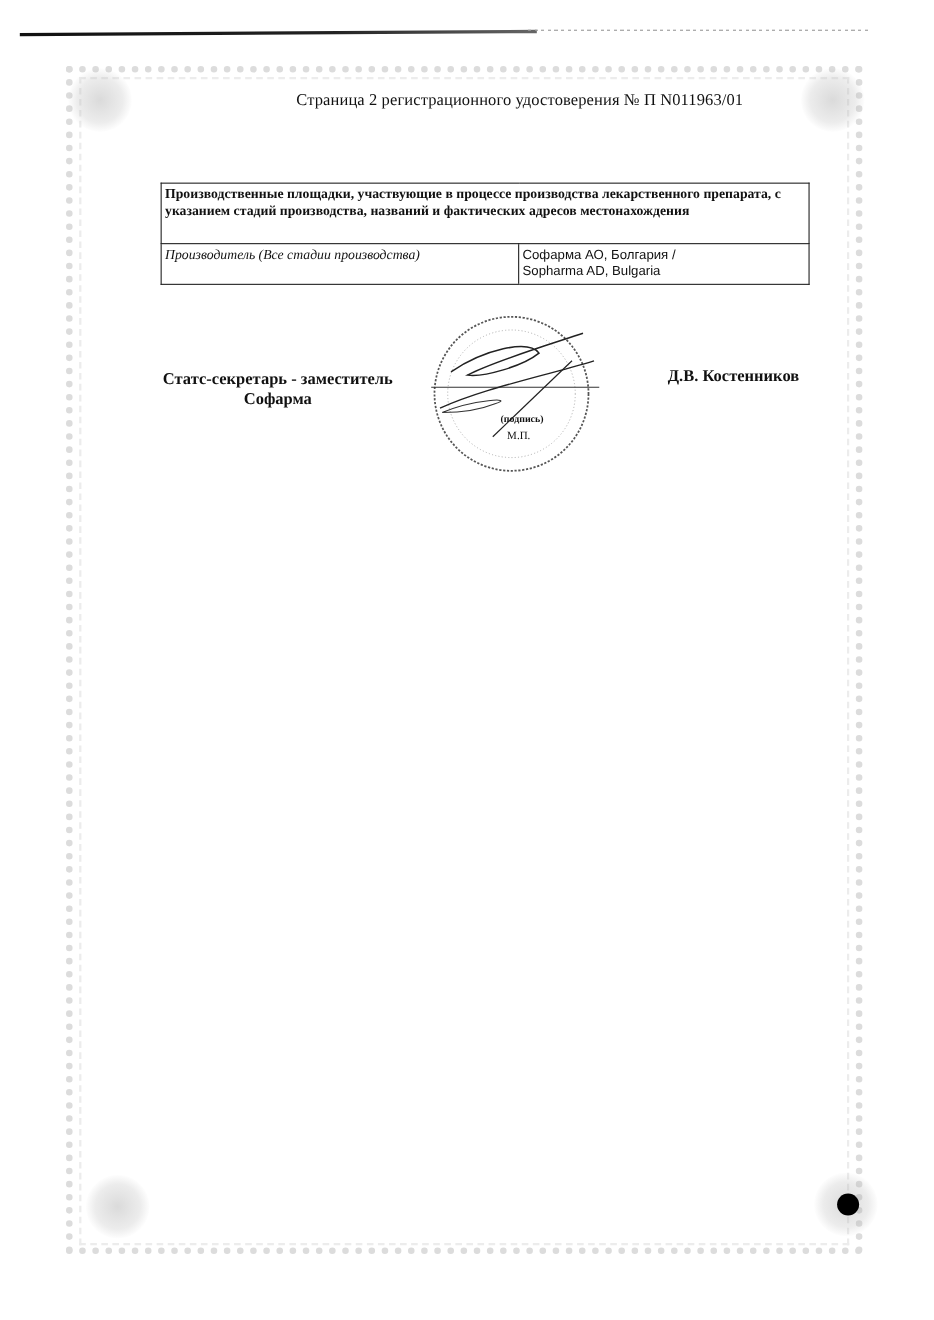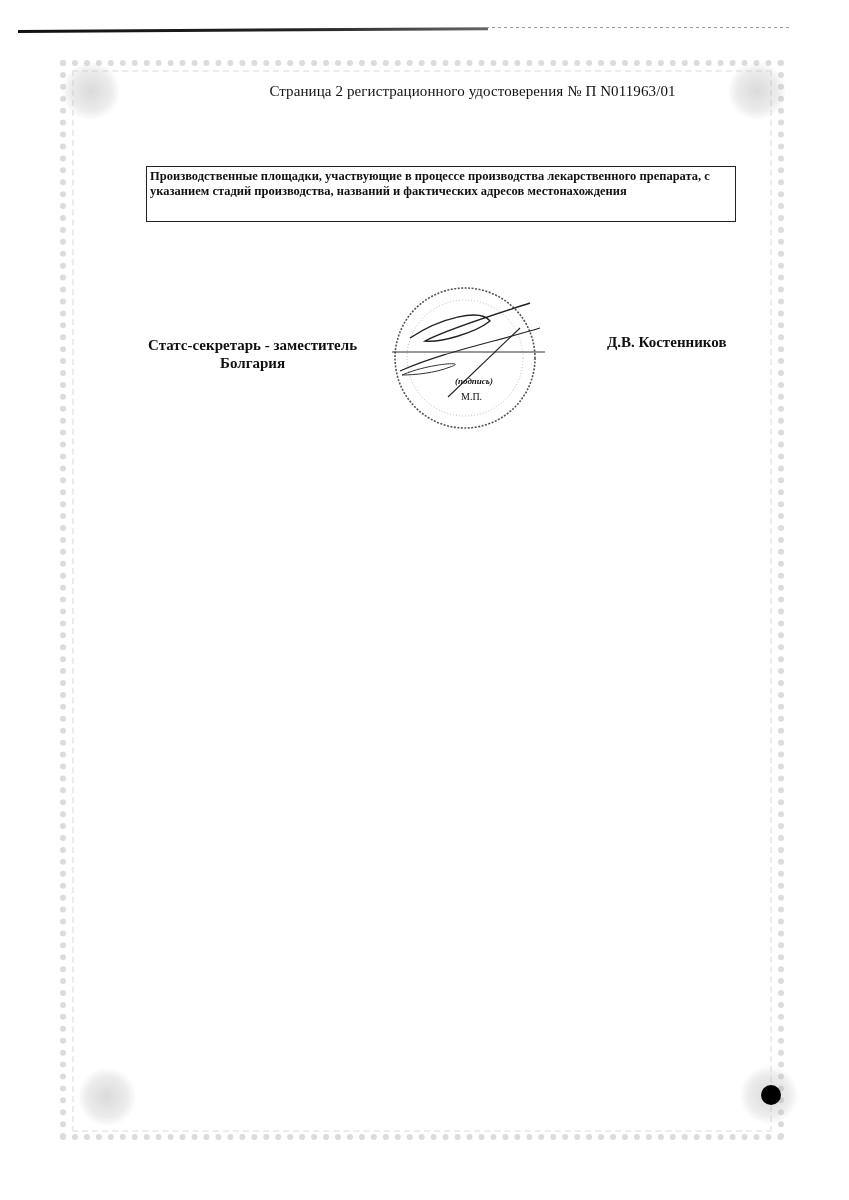--- a/index.html
+++ b/index.html
@@ -46,21 +46,21 @@
   .signatory-title {
     position: absolute; left: 148px; top: 336px; font-weight: bold; font-size: 15px; line-height: 18px; text-align: center;
   }
   .signatory-name {
     position: absolute; left: 592px; top: 334px; font-weight: bold; font-size: 15px; margin-left: 15px;
   }
   .stamp {
     position: absolute; left: 380px; top: 283px; width: 165px; height: 150px;
   }
   .sig-label {
-    position: absolute; left: 455px; top: 376px; font-size: 9px; font-weight: bold; font-style: italic;
+    position: absolute; left: 455px; top: 376px; font-size: 9px; font-weight: bold;
   }
   .mp-label {
     position: absolute; left: 461px; top: 391px; font-size: 10px;
   }
   .hole-punch {
     position: absolute; left: 761px; top: 1085px; width: 20px; height: 20px; border-radius: 50%; background: #000;
   }
 </style>
 </head>
 <body>
@@ -76,26 +76,33 @@
 <div class="corner-rosette" style="left:78px; top:1068px;"></div>
 <div class="corner-rosette" style="left:740px; top:1066px;"></div>
 
 <div class="page-header">Страница 2 регистрационного удостоверения № П N011963/01</div>
 
 <table class="sites">
   <tbody>
       <tr>
     <td colspan="2" class="cell-heading">Производственные площадки, участвующие в процессе производства лекарственного препарата, с указанием стадий производства, названий и фактических адресов местонахождения</td>
   </tr>
+  <tr>
+    <td class="cell-role">Производитель (Все стадии производства)</td>
+    <td class="cell-company">
+      <div>Софарма АО, Болгария /</div>
+      <div>Sopharma AD, Bulgaria</div>
+    </td>
+  </tr>
 </tbody>
   </table>
 
 <div class="signatory-title">
   <div>Статс-секретарь - заместитель</div>
-  <div>Болгария</div>
+  <div>Софарма</div>
 </div>
 
 <svg class="stamp" viewBox="0 0 165 150">
   <circle cx="85" cy="75" r="70" fill="none" stroke="#555" stroke-width="1.6" stroke-dasharray="2 1.5"></circle>
   <circle cx="85" cy="75" r="58" fill="none" stroke="#aaa" stroke-width="0.8" stroke-dasharray="1 2"></circle>
   <line x1="12" y1="69" x2="165" y2="69" stroke="#333" stroke-width="1"></line>
   <path d="M30 55 C 60 35, 100 25, 110 38 C 95 50, 60 60, 45 58 C 70 45, 120 30, 150 20" fill="none" stroke="#222" stroke-width="1.4"></path>
   <path d="M20 88 C 60 70, 110 60, 160 45" fill="none" stroke="#222" stroke-width="1.2"></path>
   <path d="M22 92 C 50 80, 90 78, 70 84 C 55 90, 35 92, 22 92" fill="none" stroke="#333" stroke-width="1"></path>
   <line x1="68" y1="114" x2="140" y2="45" stroke="#222" stroke-width="1.1"></line>

